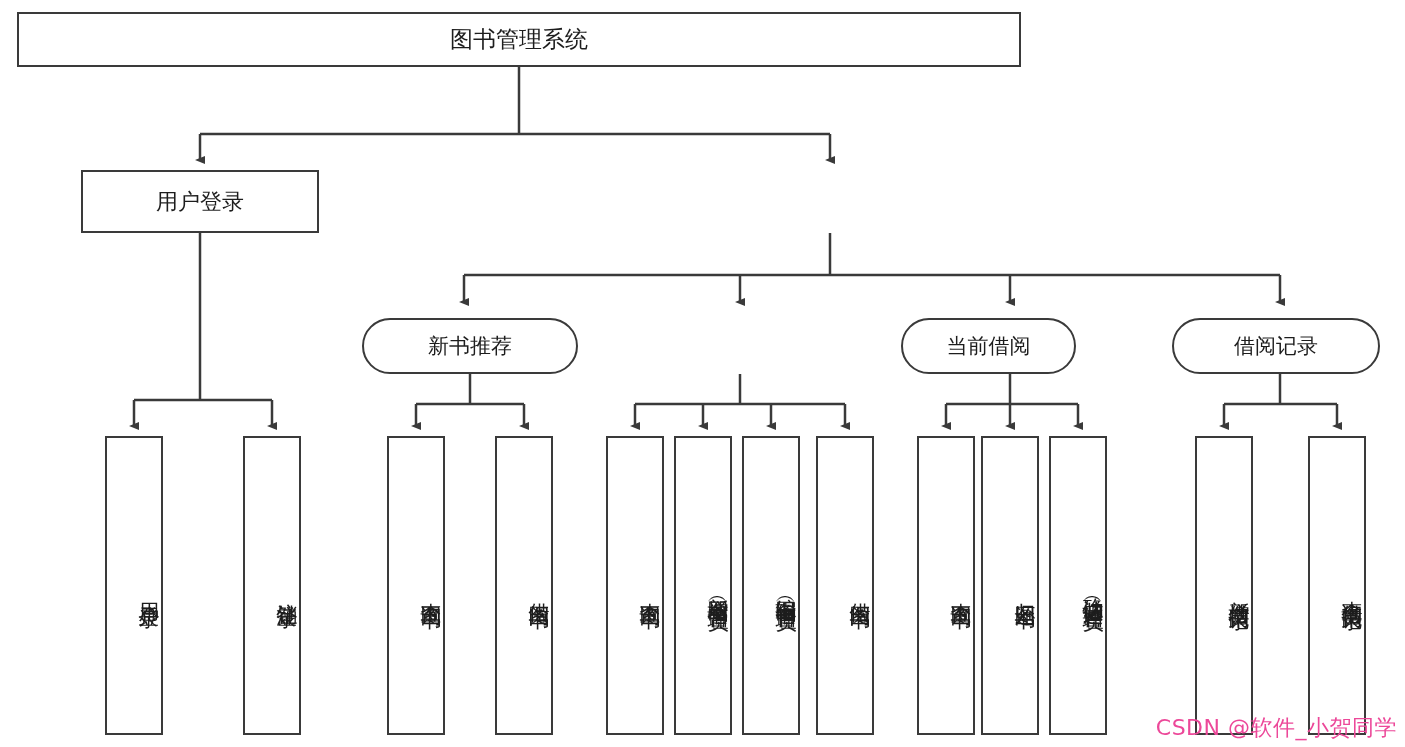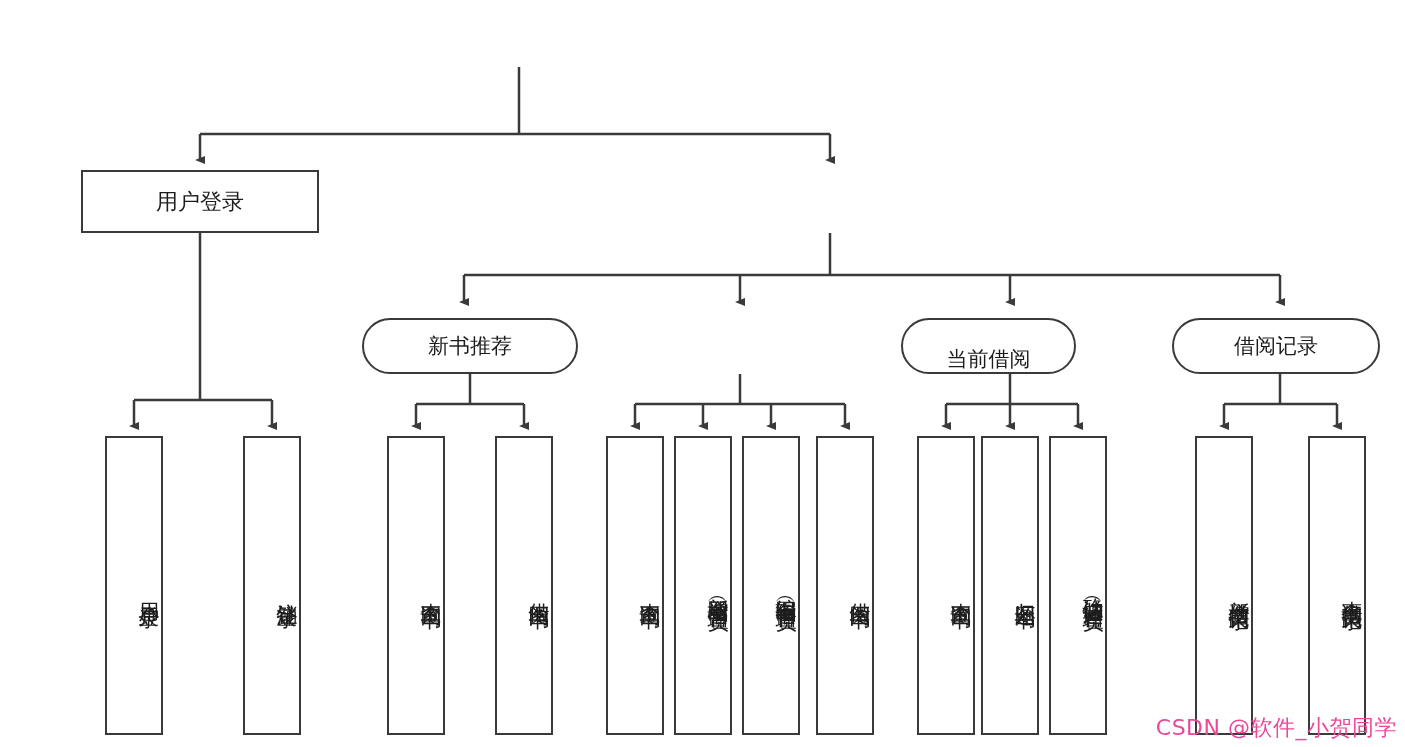--- a/index.html
+++ b/index.html
@@ -117,29 +117,32 @@
       <path d="M1010,404 L1010,426" marker-end="url(#arrow)"></path>
       <path d="M1078,404 L1078,426" marker-end="url(#arrow)"></path>
 
       <path d="M1280,374 L1280,404"></path>
       <path d="M1224,404 L1337,404"></path>
       <path d="M1224,404 L1224,426" marker-end="url(#arrow)"></path>
       <path d="M1337,404 L1337,426" marker-end="url(#arrow)"></path>
     </g>
   </svg>
 
+  <div class="node root" style="left:17px; top:12px; width:1004px; height:55px;">
+    <span class="lbl">图书管理系统</span>
+  </div>
 
   <div class="node lvl2" style="left:81px; top:170px; width:238px; height:63px;">
     <span class="lbl">用户登录</span>
   </div>
 
   <div class="node lvl3" style="left:362px; top:318px; width:216px; height:56px;">
     <span class="lbl">新书推荐</span>
   </div>
-  <div class="node lvl3" style="left:901px; top:318px; width:175px; height:56px;align-items:flex-end;">
+  <div class="node lvl3" style="left:901px; top:318px; width:175px; height:56px;">
     <span class="lbl">当前借阅</span>
   </div>
   <div class="node lvl3" style="left:1172px; top:318px; width:208px; height:56px;">
     <span class="lbl">借阅记录</span>
   </div>
 
   <div class="node leaf" style="left:105px; top:436px; width:58px; height:299px;">
     <span class="lbl">用户登录</span>
   </div>
   <div class="node leaf" style="left:243px; top:436px; width:58px; height:299px;">

